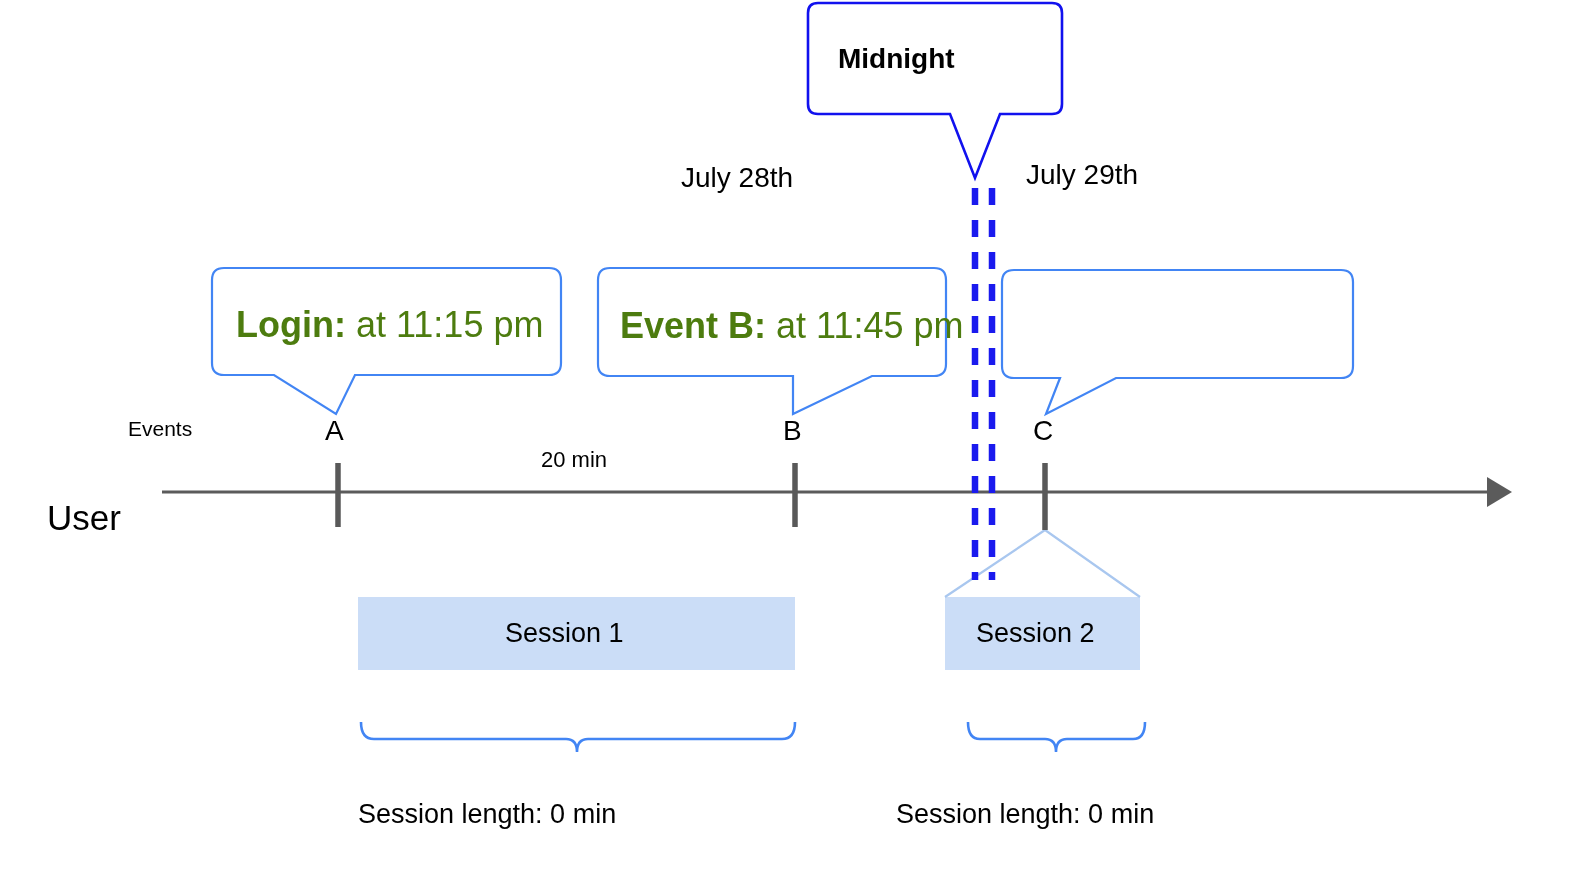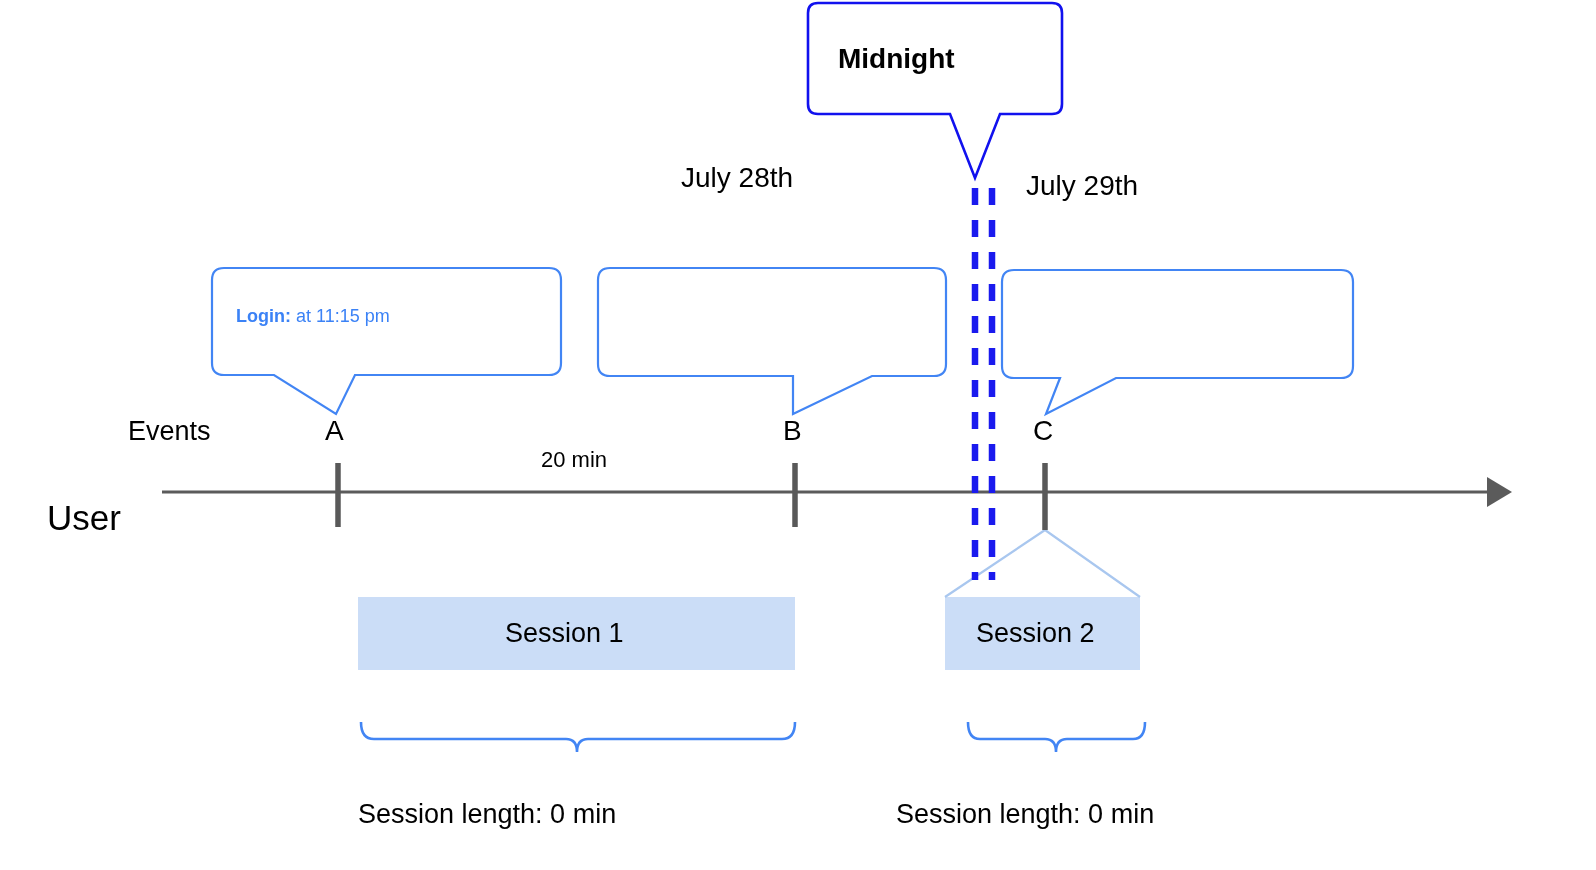--- a/index.html
+++ b/index.html
@@ -26,22 +26,22 @@
   }
   .lbl {
     position: absolute;
     color: #000000;
     white-space: nowrap;
     line-height: 1;
   }
   .callout-text {
     position: absolute;
     white-space: nowrap;
-    color: #3b82f6;
-    font-size: 18px;
+    color: #4d7c0f;
+    font-size: 36px;
     line-height: 1;
   }
   .callout-text b {
     font-weight: bold;
   }
   .midnight-text {
     position: absolute;
     white-space: nowrap;
     color: #000000;
     font-size: 28px;
@@ -52,21 +52,21 @@
     position: absolute;
     white-space: nowrap;
     color: #000000;
     font-size: 27px;
     line-height: 1;
   }
   .axis-name {
     font-size: 35px;
   }
   .events-name {
-    font-size: 27px;
+    font-size: 21px;
   }
   .marker-name {
     font-size: 28px;
   }
   .date-name {
     font-size: 28px;
   }
   .duration-name {
     font-size: 22px;
   }
@@ -162,26 +162,29 @@
              Q 1056 739 1056 752
              Q 1056 739 1067 739
              L 1133 739
              Q 1145 739 1145 722" fill="none" stroke="#4285f4" stroke-width="2.6"></path>
 
   </svg>
 
   <div class="midnight-text" style="left:838px; top:45px;">Midnight</div>
 
   <div class="lbl date-name" style="left:681px; top:164px;">July 28th</div>
-  <div class="lbl date-name" style="left:1026px; top:172px;">July 29th</div>
+  <div class="lbl date-name" style="left:1026px; top:161px;">July 29th</div>
 
   <div class="callout-text" style="left:236px; top:307px;">
     <b>Login:</b><span> at 11:15 pm</span>
   </div>
 
+  <div class="callout-text" style="left:620px; top:308px;">
+    <b>Event B:</b><span> at 11:45 pm</span>
+  </div>
 
 
   <div class="lbl events-name" style="left:128px; top:418px;">Events</div>
 
   <div class="lbl marker-name" style="left:325px; top:417px;">A</div>
   <div class="lbl marker-name" style="left:783px; top:417px;">B</div>
   <div class="lbl marker-name" style="left:1033px; top:417px;">C</div>
 
   <div class="lbl duration-name" style="left:541px; top:449px;">20 min</div>
 

